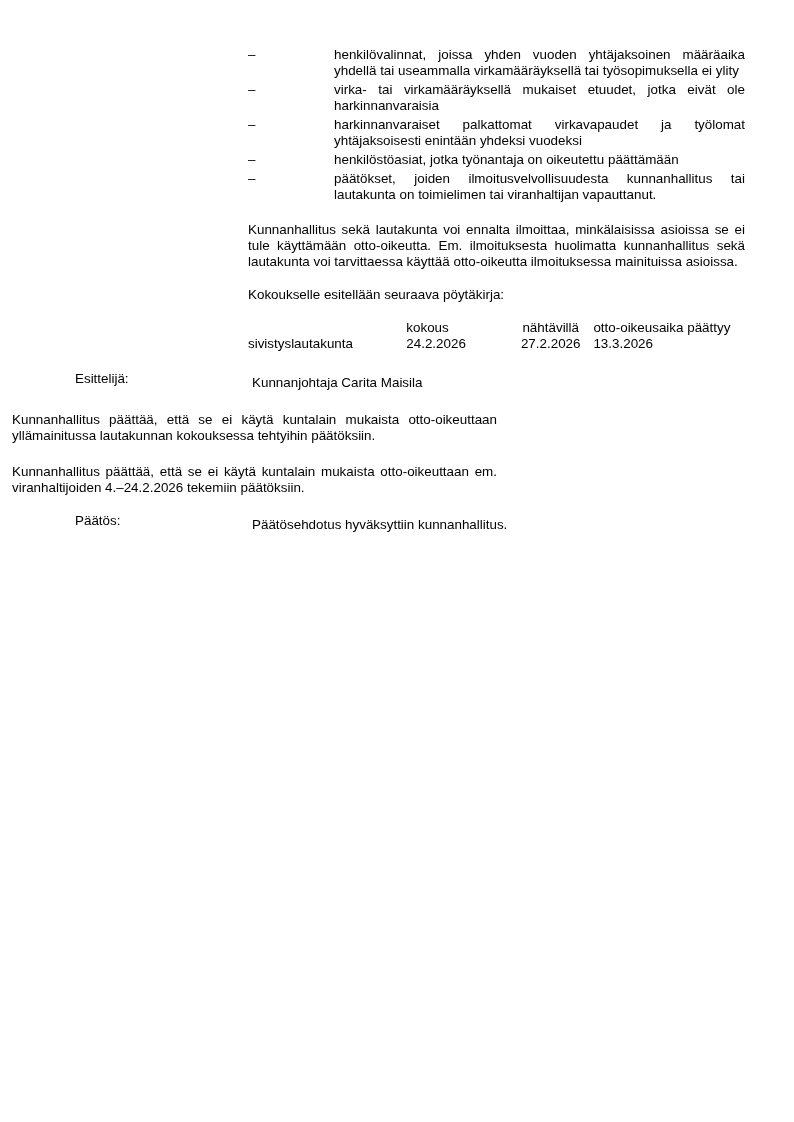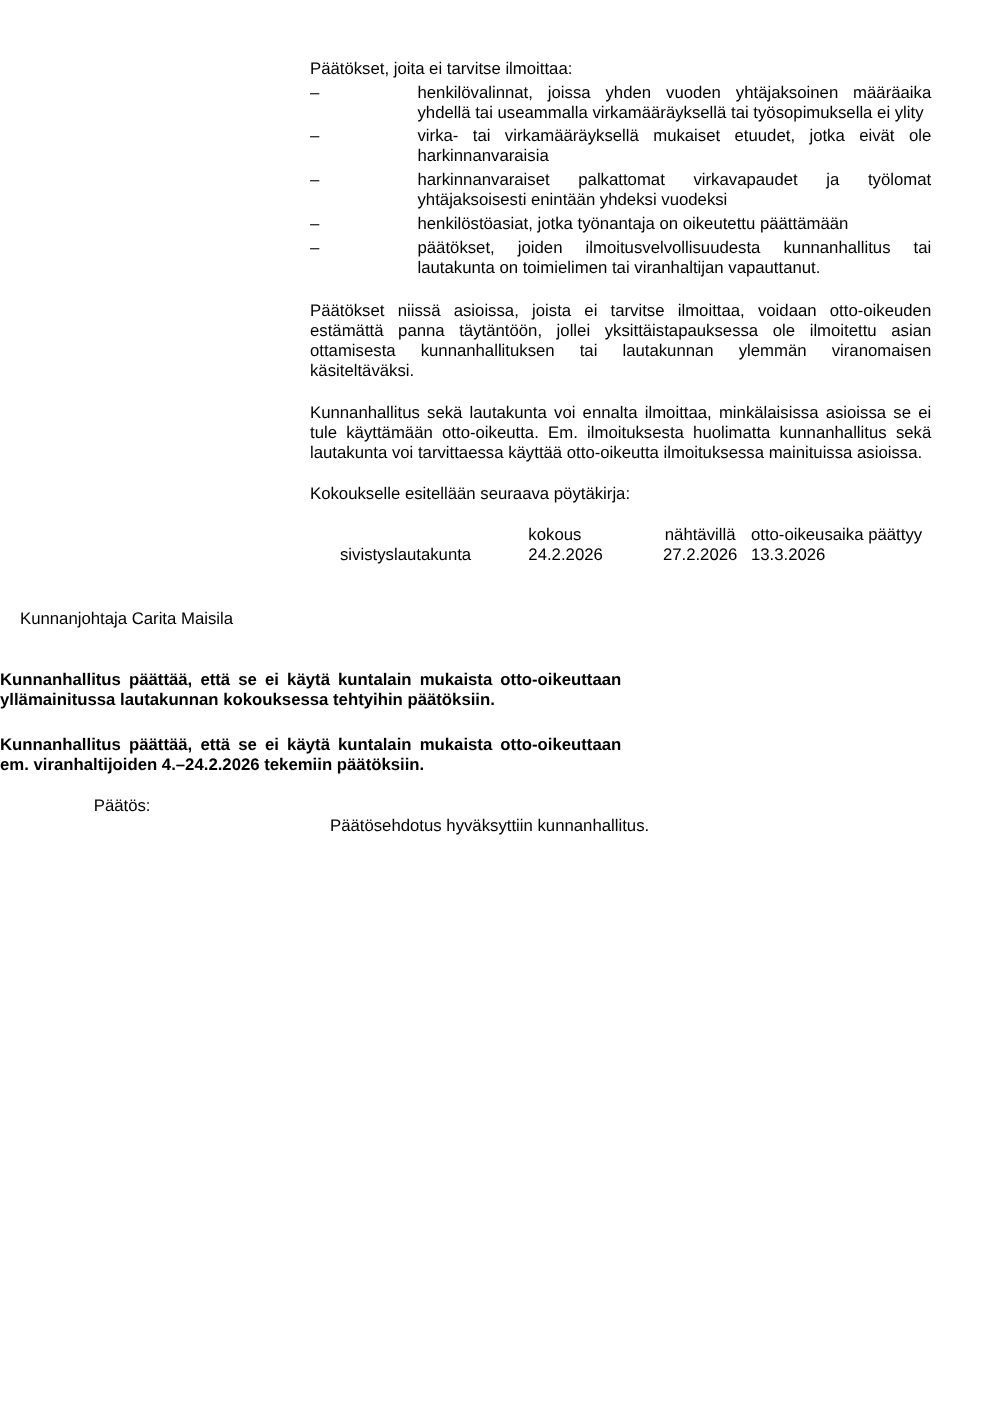--- a/index.html
+++ b/index.html
@@ -60,50 +60,48 @@
     text-align: justify;
     margin-left: 42px;
   }
   .minutes-table {
     margin: 0 0 19px 0;
   }
   .t-row {
     display: flex;
   }
   .t-cell { box-sizing: border-box; }
-  .t-c0 { width: 165px; margin-left: 24px; }
+  .t-c0 { width: 165px; }
   .t-c1 { width: 106px; }
   .t-c2 { width: 89px; text-align: center; }
   .t-c3 { width: 158px; }
   .field-row {
     margin: 0 0 17px 0;
   }
   .field-para {
     text-align: justify;
-    margin: 0 0 20px 0;
-    font-weight: bold;
+    margin: 0 0 20px 12px;
   }
   .field-para:last-child {
     margin-bottom: 0;
   }
   .single-line {
     text-align: left;
-    margin: 16px;
+    margin: 4px;
   }
 </style>
 </head>
 <body>
 
 <div class="page">
 
   <div class="row">
     <div class="label-col"></div>
     <div class="content-col">
 
-      <p class="para intro-para no-justify">Päätökset, joita ei tarvitse ilmoittaa:</p>
 
       <div class="decision-list">
         <div class="list-item">
           <span class="marker">–</span>
           <span class="item-text">henkilövalinnat, joissa yhden vuoden yhtäjaksoinen määräaika yhdellä tai useammalla virkamääräyksellä tai työsopimuksella ei ylity</span>
         </div>
         <div class="list-item">
           <span class="marker">–</span>
           <span class="item-text">virka- tai virkamääräyksellä mukaiset etuudet, jotka eivät ole harkinnanvaraisia</span>
         </div>
@@ -114,21 +112,20 @@
         <div class="list-item">
           <span class="marker">–</span>
           <span class="item-text">henkilöstöasiat, jotka työnantaja on oikeutettu päättämään</span>
         </div>
         <div class="list-item">
           <span class="marker">–</span>
           <span class="item-text">päätökset, joiden ilmoitusvelvollisuudesta kunnanhallitus tai lautakunta on toimielimen tai viranhaltijan vapauttanut.</span>
         </div>
       </div>
 
-      <p class="para">Päätökset niissä asioissa, joista ei tarvitse ilmoittaa, voidaan otto-oikeuden estämättä panna täytäntöön, jollei yksittäistapauksessa ole ilmoitettu asian ottamisesta kunnanhallituksen tai lautakunnan ylemmän viranomaisen käsiteltäväksi.</p>
 
       <p class="para">Kunnanhallitus sekä lautakunta voi ennalta ilmoittaa, minkälaisissa asioissa se ei tule käyttämään otto-oikeutta. Em. ilmoituksesta huolimatta kunnanhallitus sekä lautakunta voi tarvittaessa käyttää otto-oikeutta ilmoituksessa mainituissa asioissa.</p>
 
       <p class="para no-justify">Kokoukselle esitellään seuraava pöytäkirja:</p>
 
       <div class="minutes-table">
         <div class="t-row">
           <span class="t-cell t-c0"></span>
           <span class="t-cell t-c1">kokous</span>
           <span class="t-cell t-c2">nähtävillä</span>
@@ -140,20 +137,21 @@
           <span class="t-cell t-c2">27.2.2026</span>
           <span class="t-cell t-c3">13.3.2026</span>
         </div>
       </div>
 
 
     </div>
   </div>
 
   <div class="row field-row">
+    <div class="label-col">Esittelijä:</div>
     <div class="content-col">
       <p class="single-line">Kunnanjohtaja Carita Maisila</p>
     </div>
   </div>
 
   <div class="row field-row">
     <div class="content-col">
       <p class="field-para">Kunnanhallitus päättää, että se ei käytä kuntalain mukaista otto-oikeuttaan yllämainitussa lautakunnan kokouksessa tehtyihin päätöksiin.</p>
       <p class="field-para">Kunnanhallitus päättää, että se ei käytä kuntalain mukaista otto-oikeuttaan em. viranhaltijoiden 4.–24.2.2026 tekemiin päätöksiin.</p>
     </div>

